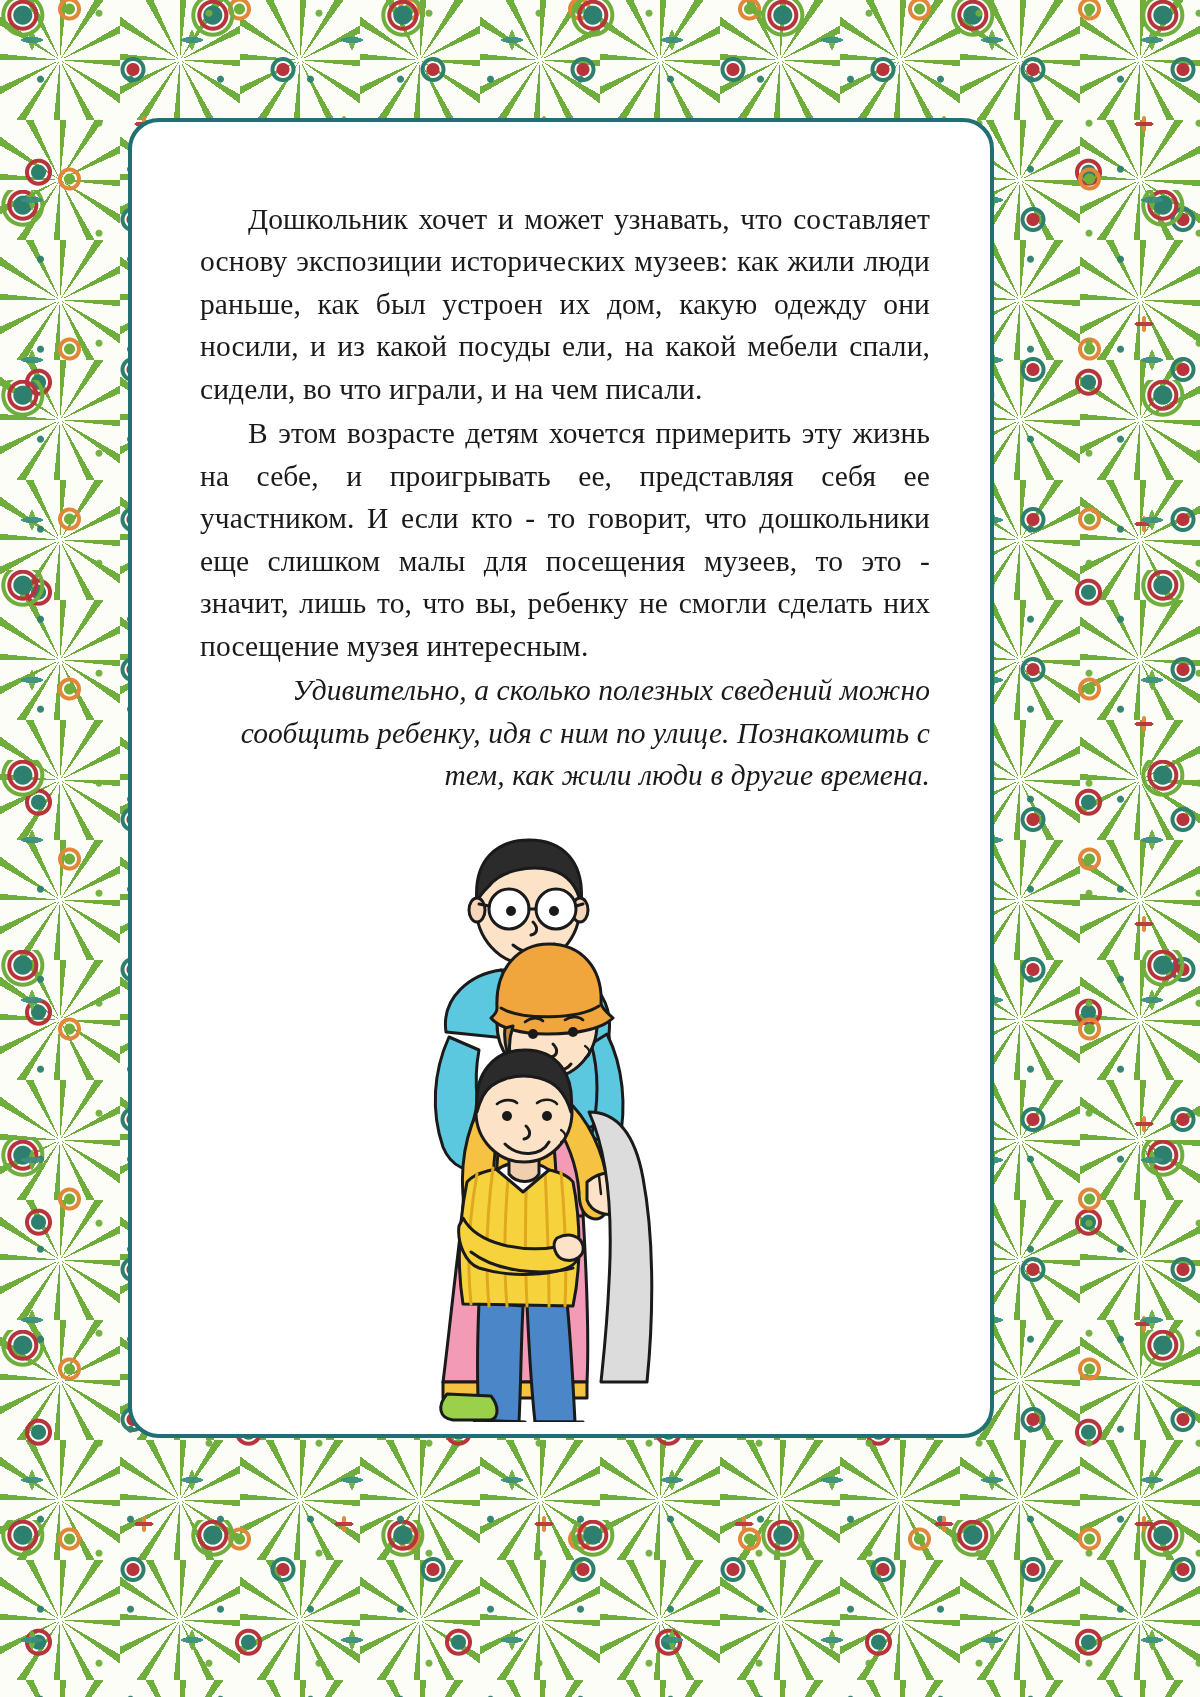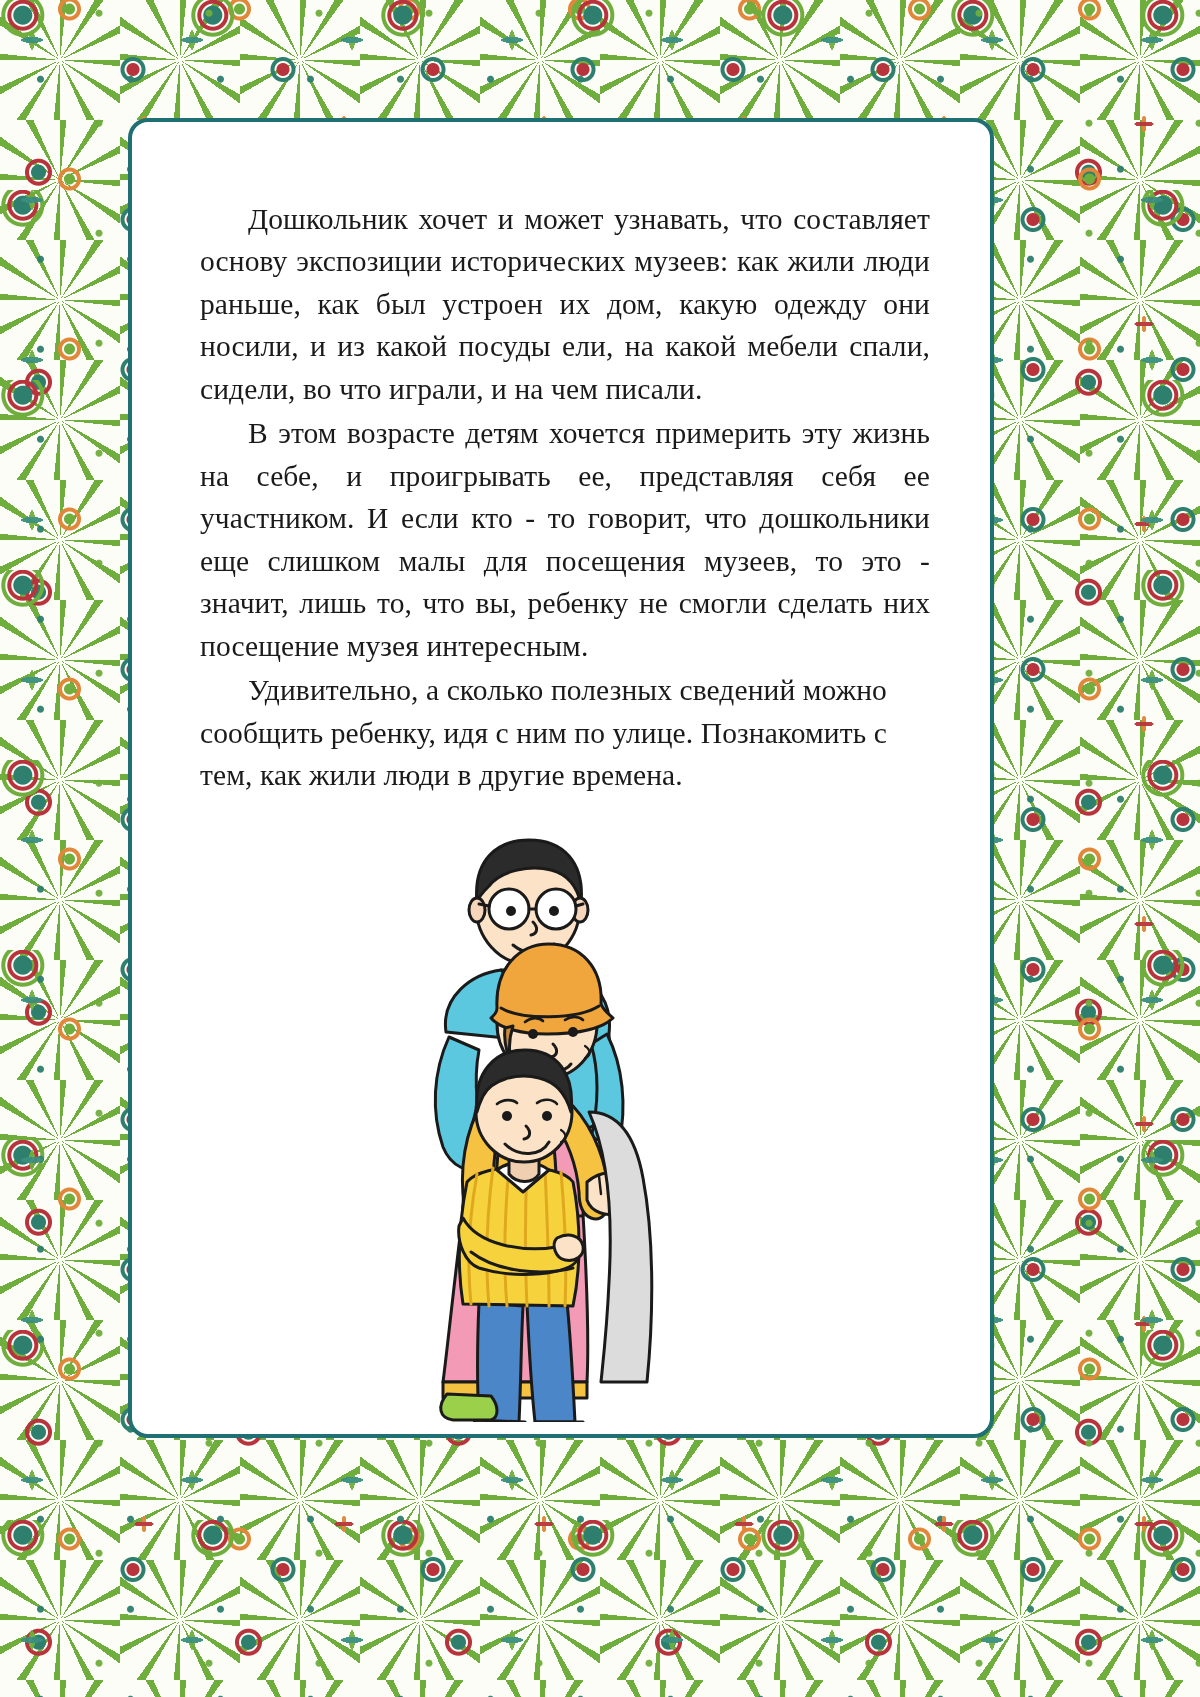--- a/index.html
+++ b/index.html
@@ -73,21 +73,21 @@
 
   
   .card {
     position: absolute;
     left: 128px;
     top: 118px;
     width: 866px;
     height: 1320px;
     background: #ffffff;
     border: 4px solid #1f6f73;
-    border-radius: 20px;
+    border-radius: 31px;
     box-sizing: border-box;
     overflow: hidden;
   }
 
   .content {
     position: absolute;
     left: 68px;
     top: 76px;
     width: 730px;
   }
@@ -95,21 +95,21 @@
   .para {
     margin: 0 0 2px 0;
     font-size: 29.5px;
     line-height: 1.44;
     color: #1a1a1a;
     text-align: justify;
     text-indent: 48px;
     font-family: "Liberation Serif", serif;
     letter-spacing: .1px;
   }
-  .para:last-of-type { text-align: left; }
+  .para:last-of-type { text-align: right; font-style: italic; }
 
   
   .illustration {
     position: absolute;
     left: 50%;
     transform: translateX(-50%);
     top: 660px;
     width: 420px;
     height: 640px;
   }

